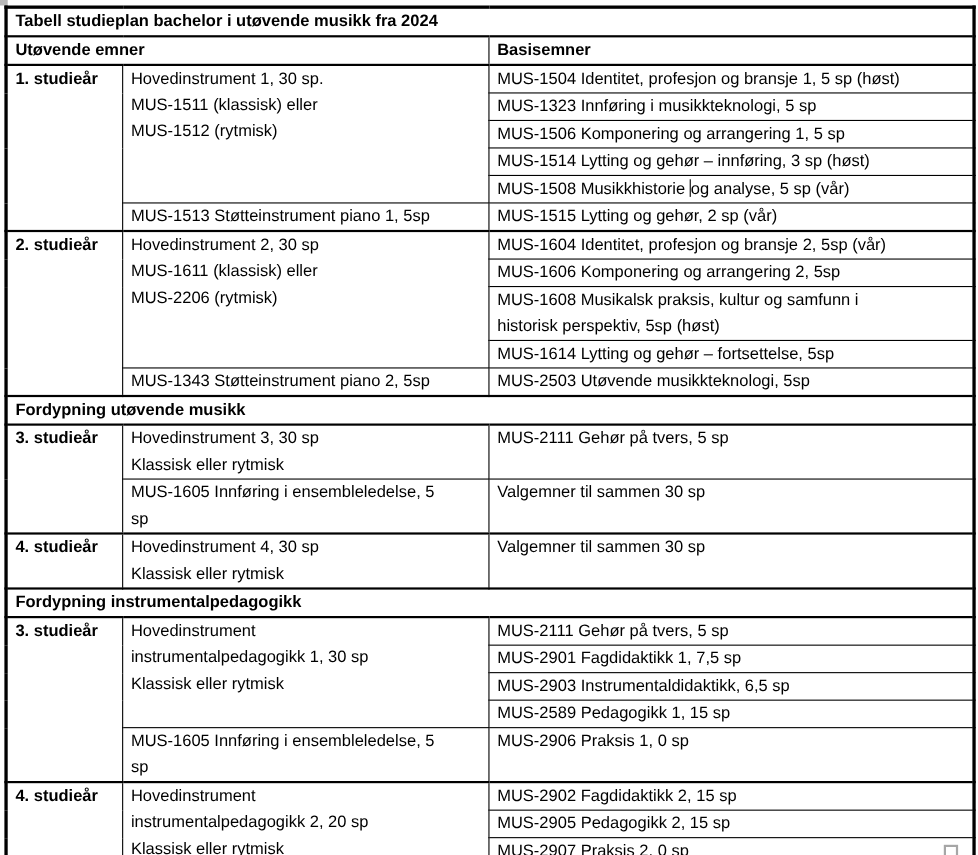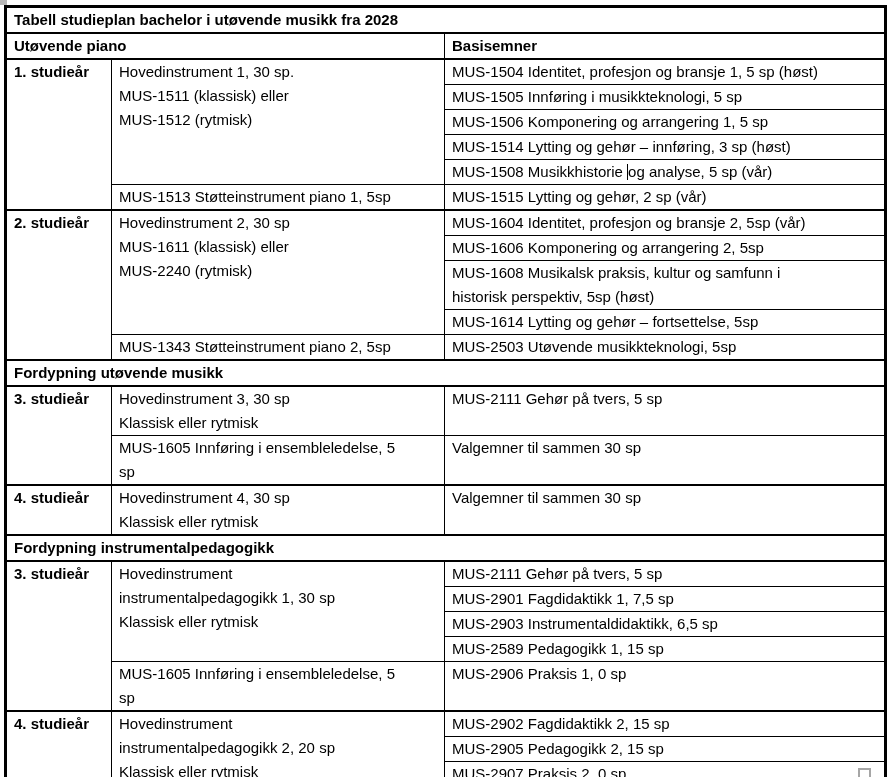--- a/index.html
+++ b/index.html
@@ -71,27 +71,27 @@
   <table class="studyplan">
     <colgroup>
       <col style="width:106px">
       <col style="width:333px">
       <col style="width:441px">
     </colgroup>
 
     <tbody>
         <tr class="h25">
       <td colspan="3" class="b">
-        <span>Tabell studieplan bachelor i utøvende musikk fra 2028</span>
+        <span>Tabell studieplan bachelor i utøvende musikk fra 2024</span>
       </td>
     </tr>
 
     <tr class="h25 block-top">
       <td colspan="2" class="b">
-        <span>Utøvende piano</span>
+        <span>Utøvende emner</span>
       </td>
       <td class="b">
         <span>Basisemner</span>
       </td>
     </tr>
 
     <tr class="h24 block-top">
       <td rowspan="6" class="b">
         <span>1. studieår</span>
       </td>
@@ -99,21 +99,21 @@
         <span class="line">Hovedinstrument 1, 30 sp.</span>
         <span class="line">MUS-1511 (klassisk) eller</span>
         <span class="line">MUS-1512 (rytmisk)</span>
       </td>
       <td>
         <span>MUS-1504 Identitet, profesjon og bransje 1, 5 sp (høst)</span>
       </td>
     </tr>
     <tr class="h24">
       <td>
-        <span>MUS-1505 Innføring i musikkteknologi, 5 sp</span>
+        <span>MUS-1323 Innføring i musikkteknologi, 5 sp</span>
       </td>
     </tr>
     <tr class="h24">
       <td>
         <span>MUS-1506 Komponering og arrangering 1, 5 sp</span>
       </td>
     </tr>
     <tr class="h24">
       <td>
         <span>MUS-1514 Lytting og gehør – innføring, 3 sp (høst)</span>
@@ -133,21 +133,21 @@
       </td>
     </tr>
 
     <tr class="h24 block-top">
       <td rowspan="5" class="b">
         <span>2. studieår</span>
       </td>
       <td rowspan="4">
         <span class="line">Hovedinstrument 2, 30 sp</span>
         <span class="line">MUS-1611 (klassisk) eller</span>
-        <span class="line">MUS-2240 (rytmisk)</span>
+        <span class="line">MUS-2206 (rytmisk)</span>
       </td>
       <td>
         <span>MUS-1604 Identitet, profesjon og bransje 2, 5sp (vår)</span>
       </td>
     </tr>
     <tr class="h24">
       <td>
         <span>MUS-1606 Komponering og arrangering 2, 5sp</span>
       </td>
     </tr>

